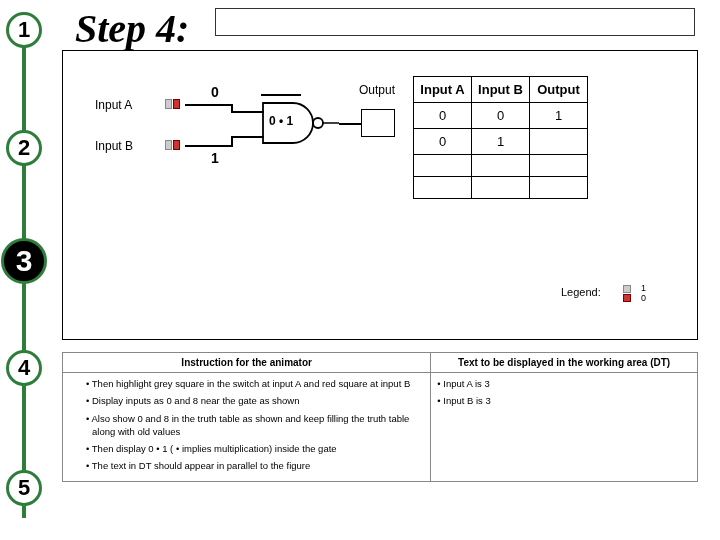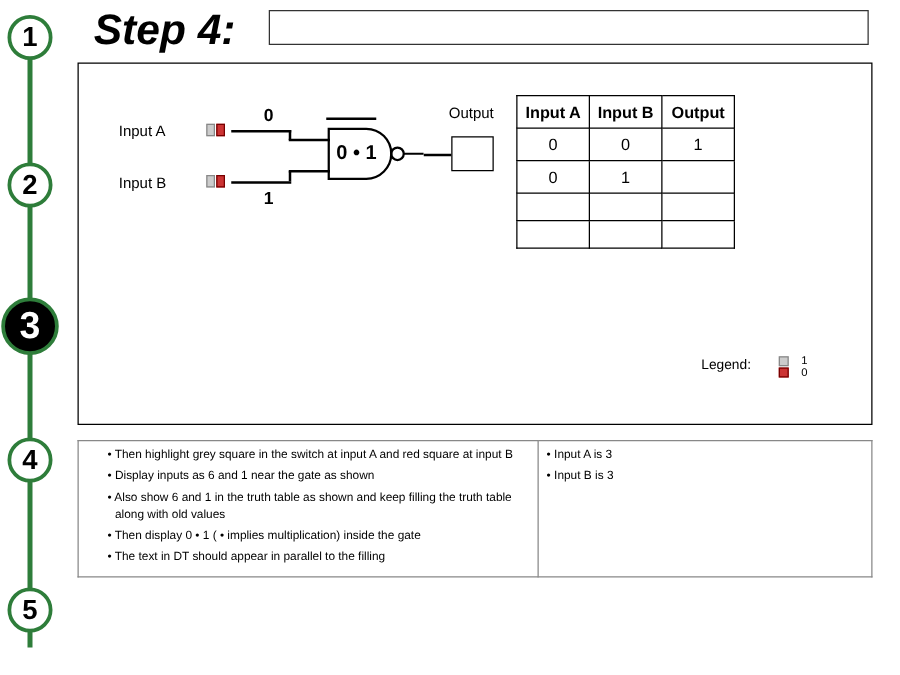--- a/index.html
+++ b/index.html
@@ -1,18 +1,18 @@
 <!DOCTYPE html>
 <html><head>
 <meta charset="utf-8">
 <style>
   * { box-sizing: border-box; margin: 0; padding: 0; }
   body { font-family: Arial, sans-serif; width: 720px; height: 540px; background: #fff; position: relative; overflow: hidden; }
   
-  .step-title { position: absolute; left: 75px; top: 5px; font-size: 34px; font-weight: bold; font-style: italic; font-family: Liberation Sans, sans-serif; }
+  .step-title { position: absolute; left: 75px; top: 5px; font-size: 40px; font-weight: bold; font-style: italic; font-family: Liberation Serif, serif; }
   .step-box { position: absolute; left: 215px; top: 8px; width: 480px; height: 28px; border: 1px solid #333; background: #fff; }
   
   .timeline { position: absolute; left: 22px; top: 18px; width: 4px; height: 500px; background: #2e7d3a; }
   .step-marker { position: absolute; left: 6px; width: 36px; height: 36px; border-radius: 50%; border: 3px solid #2e7d3a; background: #fff; display: flex; align-items: center; justify-content: center; font-size: 22px; font-weight: bold; }
   .step-marker.active { background: #000; color: #fff; width: 46px; height: 46px; left: 1px; font-size: 30px; }
   
   .main-panel { position: absolute; left: 62px; top: 50px; width: 636px; height: 290px; border: 1.5px solid #000; background: #fff; }
   
   .input-label { position: absolute; font-size: 12px; }
   .switch { position: absolute; width: 20px; height: 12px; }
@@ -77,21 +77,21 @@
 
   <span class="gate-val" style="left:148px; top:33px">0</span>
   <span class="gate-val" style="left:148px; top:99px">1</span>
 
   <svg width="78" height="46" style="position:absolute; left:198px; top:50px">
     <path d="M 2 2 L 32 2 A 20 20 0 0 1 32 42 L 2 42 Z" fill="none" stroke="#000" stroke-width="1.8"></path>
     <circle cx="57" cy="22" r="5" fill="none" stroke="#000" stroke-width="1.8"></circle>
     <line x1="62" y1="22" x2="78" y2="22" stroke="#000" stroke-width="1.5"></line>
   </svg>
   <div style="position:absolute; left:198px; top:43px; width:40px; height:1.5px; background:#000"></div>
-  <span class="gate-val" style="left:206px; top:63px; font-size:16px">0 • 1</span>
+  <span class="gate-val" style="left:206px; top:63px; font-size:12px">0 • 1</span>
 
   <span class="output-label" style="left:296px; top:32px">Output</span>
   <div class="output-box" style="left:298px; top:58px"></div>
   <div class="wire" style="left:276px; top:72px; width:22px; height:1.5px"></div>
 
   <table class="truth-table" style="left:350px; top:25px">
     <tbody>
         <tr>
       <th>Input A</th>
       <th>Input B</th>
@@ -126,28 +126,32 @@
         <div class="grey" style="float:none; margin-bottom:1px; width:8px; height:8px"></div>
         <div class="red" style="float:none; width:8px; height:8px; margin-left:0"></div>
       </div>
   </div>
   <div class="legend-vals" style="left:578px; top:233px">1</div>
   <div class="legend-vals" style="left:578px; top:243px">0</div>
 </div>
 
 <table class="bottom-table">
   <tbody>
+      <tr>
+    <th>Instruction for the animator</th>
+    <th>Text to be displayed in the working area (DT)</th>
+  </tr>
   <tr>
     <td class="left">
       <ul>
         <li>Then highlight grey square in the switch at input A and red square at input B</li>
-        <li>Display inputs as 6 and 1 near the gate as shown</li>
-        <li>Also show 6 and 1 in the truth table as shown and keep filling the truth table along with old values</li>
+        <li>Display inputs as 0 and 8 near the gate as shown</li>
+        <li>Also show 0 and 8 in the truth table as shown and keep filling the truth table along with old values</li>
         <li>Then display 0 • 1 ( • implies multiplication) inside the gate</li>
-        <li>The text in DT should appear in parallel to the filling</li>
+        <li>The text in DT should appear in parallel to the figure</li>
       </ul>
     </td>
     <td>
       <ul>
         <li>Input A is 3</li>
         <li>Input B is 3</li>
       </ul>
     </td>
   </tr>
 </tbody>

